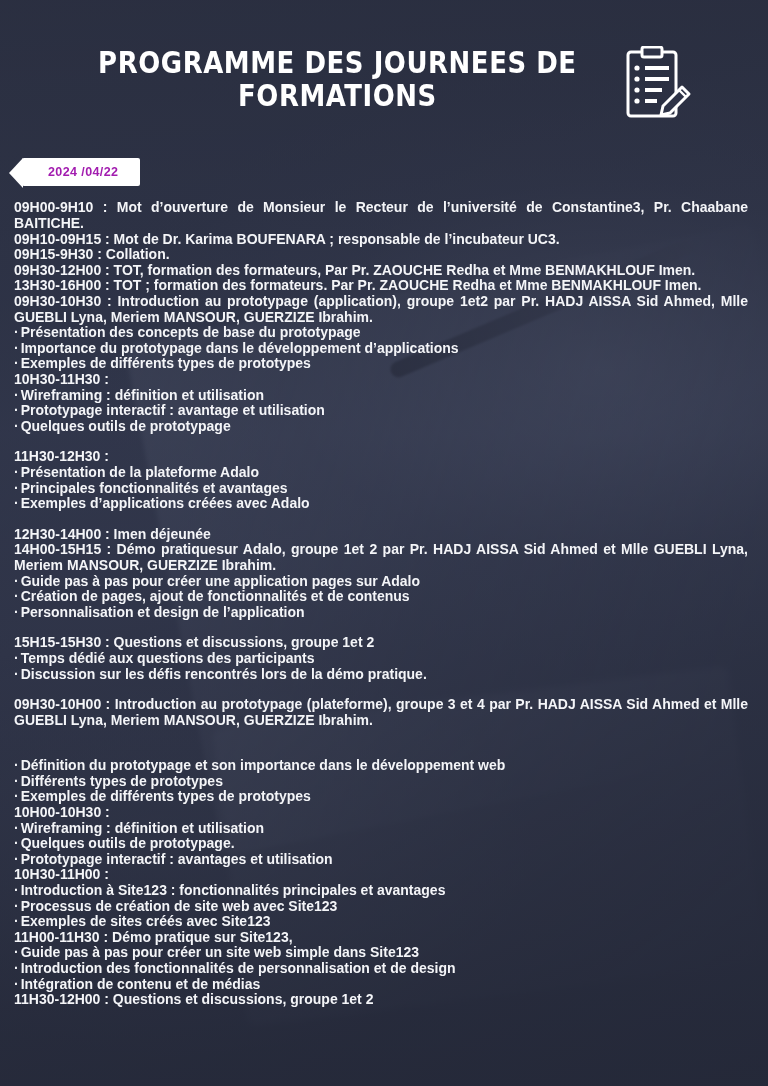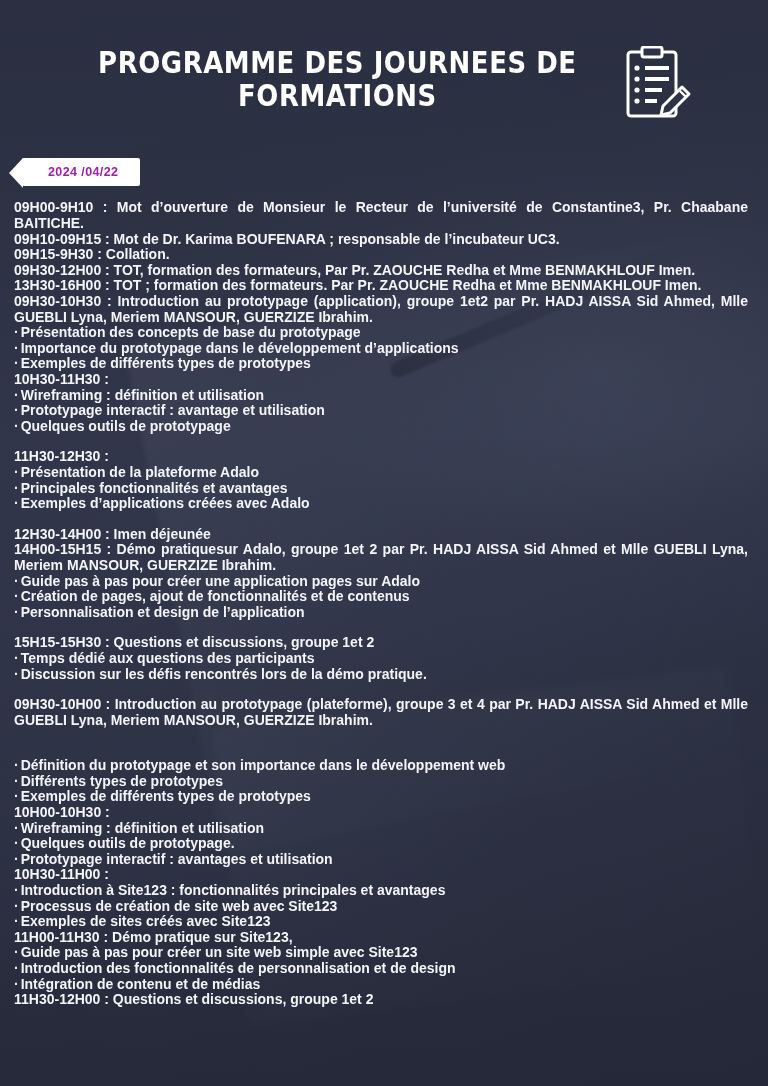--- a/index.html
+++ b/index.html
@@ -232,20 +232,20 @@
         <div class="line bullet">Exemples de différents types de prototypes</div>
         <div class="line">10H00-10H30 :</div>
         <div class="line bullet">Wireframing : définition et utilisation</div>
         <div class="line bullet">Quelques outils de prototypage.</div>
         <div class="line bullet">Prototypage interactif : avantages et utilisation</div>
         <div class="line">10H30-11H00 :</div>
         <div class="line bullet">Introduction à Site123 : fonctionnalités principales et avantages</div>
         <div class="line bullet">Processus de création de site web avec Site123</div>
         <div class="line bullet">Exemples de sites créés avec Site123</div>
         <div class="line">11H00-11H30 : Démo pratique sur Site123,</div>
-        <div class="line bullet">Guide pas à pas pour créer un site web simple avec Site123</div>
+        <div class="line bullet">Guide pas à pas pour créer un site web simple dans Site123</div>
         <div class="line bullet">Introduction des fonctionnalités de personnalisation et de design</div>
         <div class="line bullet">Intégration de contenu et de médias</div>
         <div class="line">11H30-12H00 : Questions et discussions, groupe 1et 2</div>
       </section>
 
   </div>
 </div>
 
 </body></html>

